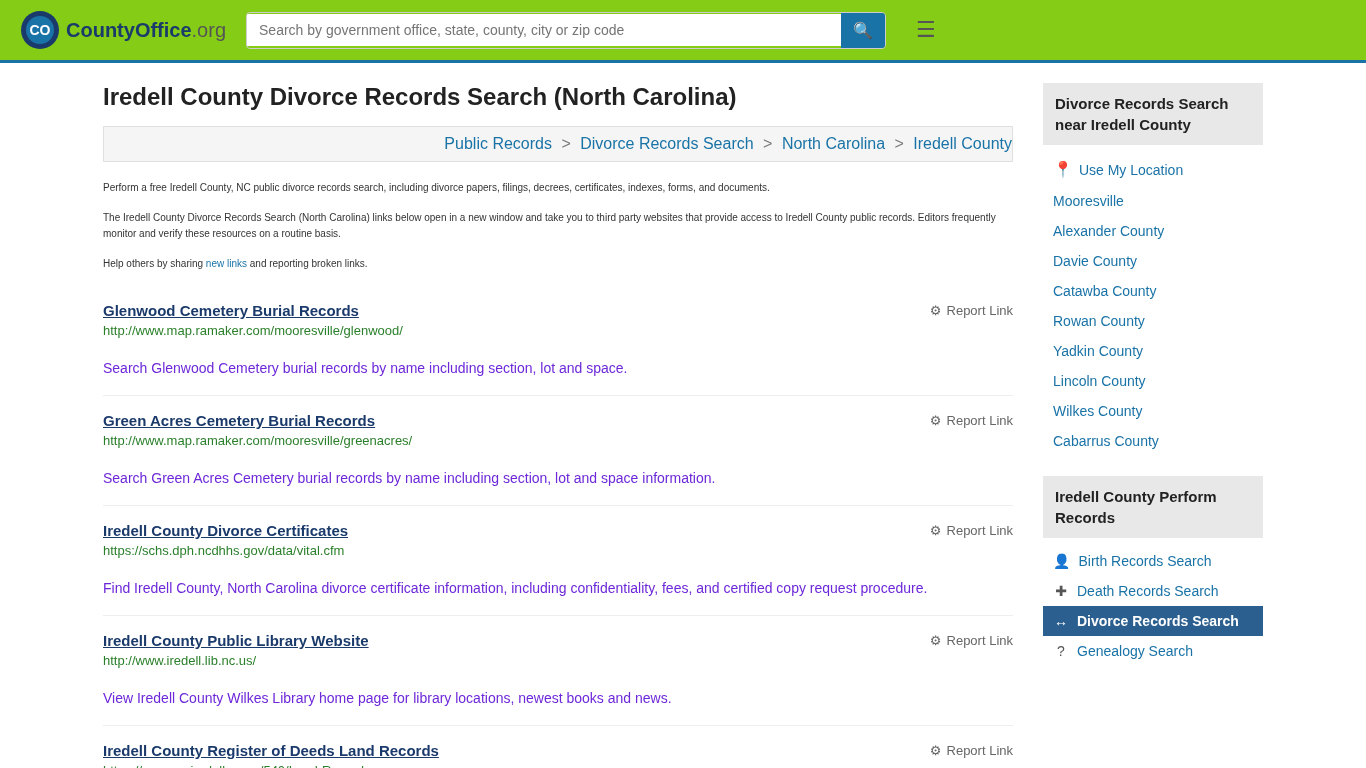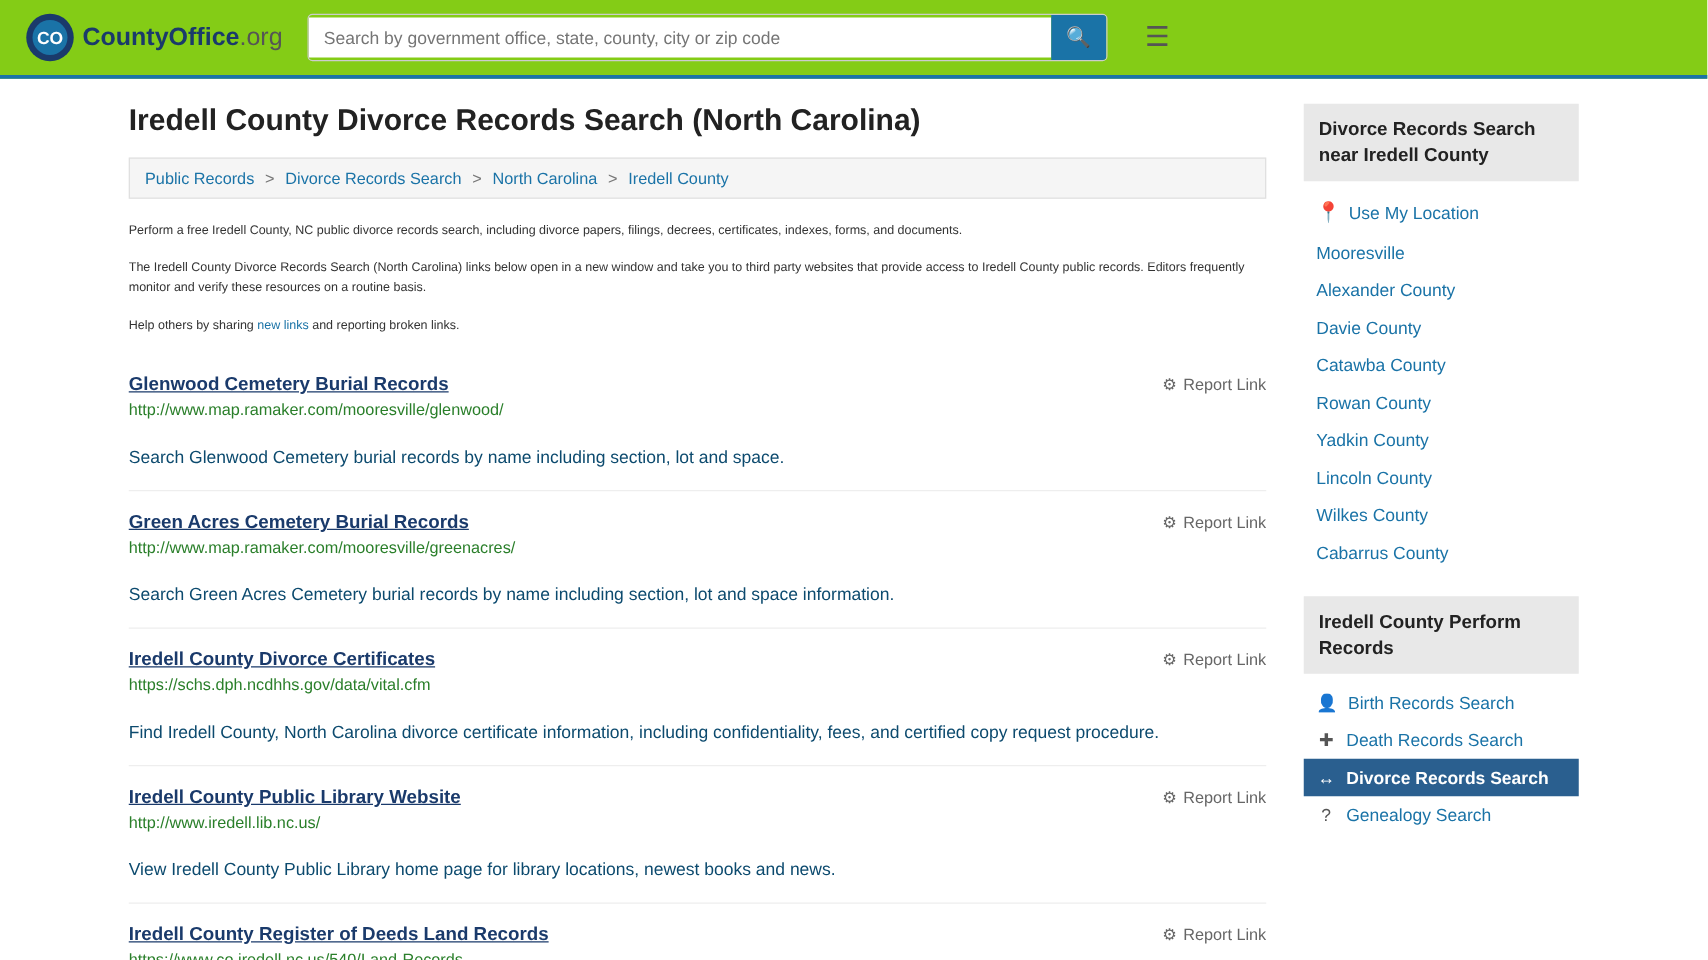--- a/index.html
+++ b/index.html
@@ -87,25 +87,26 @@
     #page-title {
       font-size: 24px;
       font-weight: bold;
       color: #222;
       margin-bottom: 15px;
     }
 
     
     #breadcrumb {
       background: #f5f5f5;
-      padding: 8px 12px;
+      padding: 8px 0;
       margin-bottom: 18px;
-      font-size: 13px;
+      font-size: 16px;
       color: #555;
       border: 1px solid #e0e0e0;
+      text-align: right;
     }
     #breadcrumb a, .breadcrumb-link {
       color: #1a73a7;
       text-decoration: none;
     }
     .breadcrumb-sep { margin: 0 5px; color: #777; }
 
     
     .desc-para {
       margin-bottom: 14px;
@@ -143,21 +144,21 @@
       cursor: pointer;
       white-space: nowrap;
     }
     .record-url {
       color: #2a7f2a;
       font-size: 13px;
       margin-bottom: 4px;
     }
     .record-desc {
       font-size: 14px;
-      color: #0c4a6e;
+      color: #6d28d9;
       line-height: 1.5;
       margin-top: 20px;
     }
 
     
     .sidebar-section {
       margin-bottom: 20px;
     }
     .sidebar-heading {
       background: #e8e8e8;
@@ -290,21 +291,21 @@
 
       <div class="record-item">
         <div class="record-header">
           <span class="record-title">Iredell County Public Library Website</span>
           <span class="report-link">
             <span>⚙</span>
             <span>Report Link</span>
           </span>
         </div>
         <div class="record-url" style="cursor:pointer;">http://www.iredell.lib.nc.us/</div>
-        <div class="record-desc">View Iredell County Public Library home page for library locations, newest books and news.</div>
+        <div class="record-desc">View Iredell County Wilkes Library home page for library locations, newest books and news.</div>
       </div>
 
       <div class="record-item">
         <div class="record-header">
           <span class="record-title">Iredell County Register of Deeds Land Records</span>
           <span class="report-link">
             <span>⚙</span>
             <span>Report Link</span>
           </span>
         </div>

